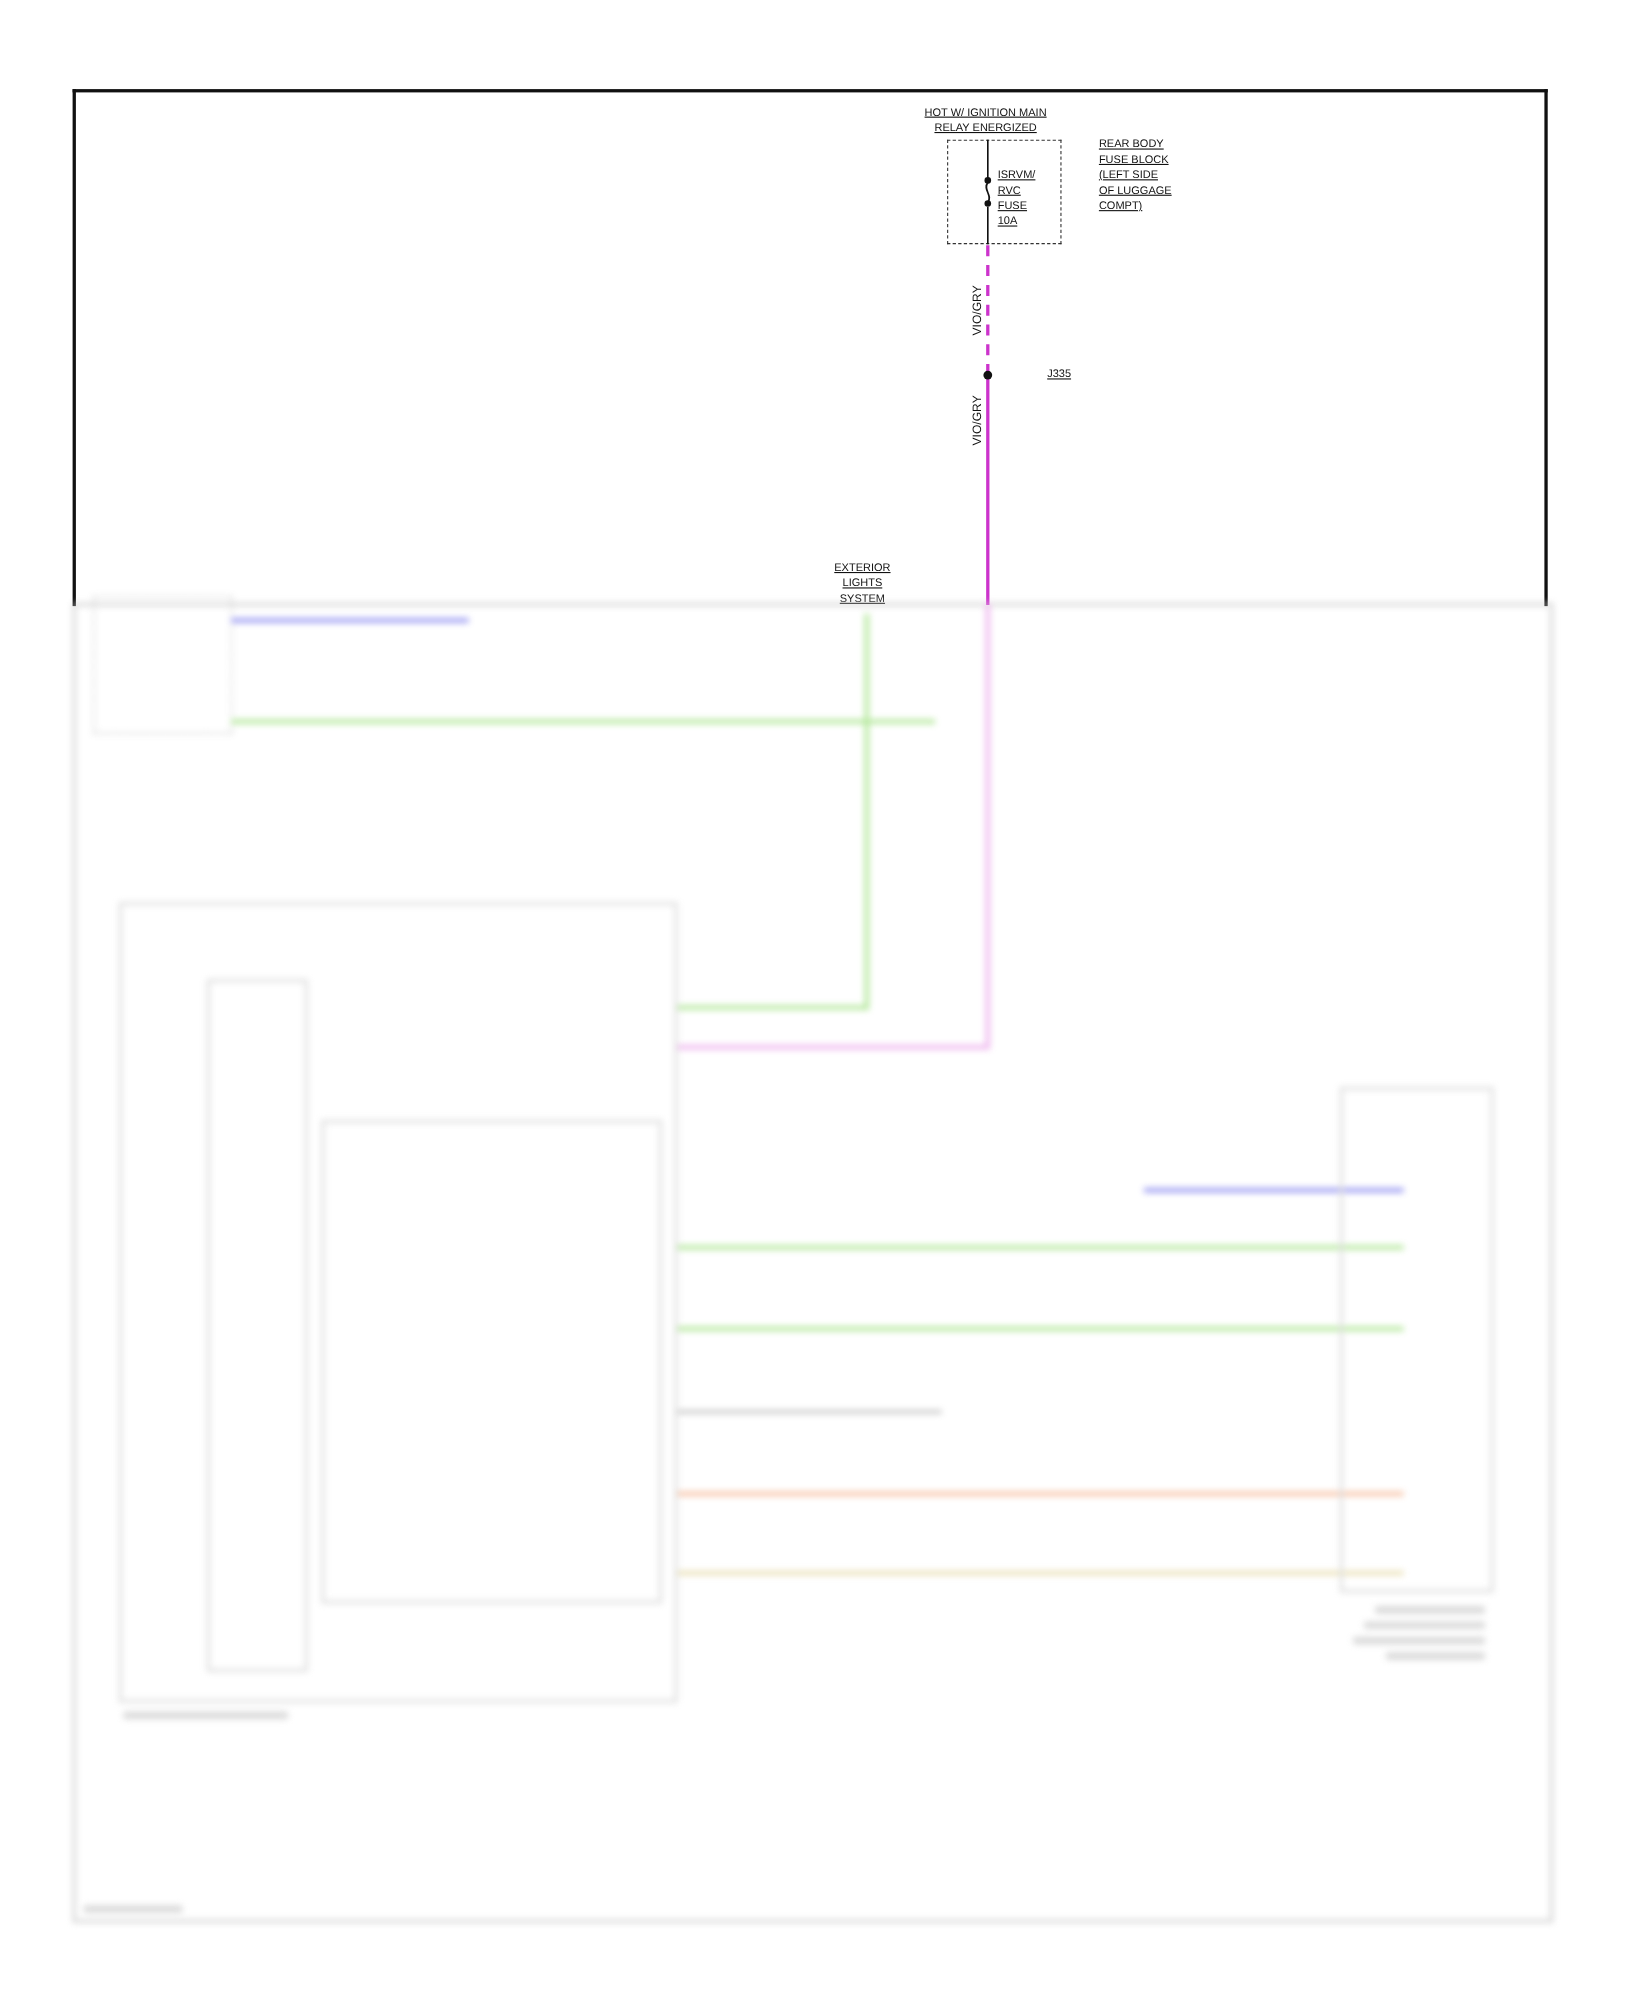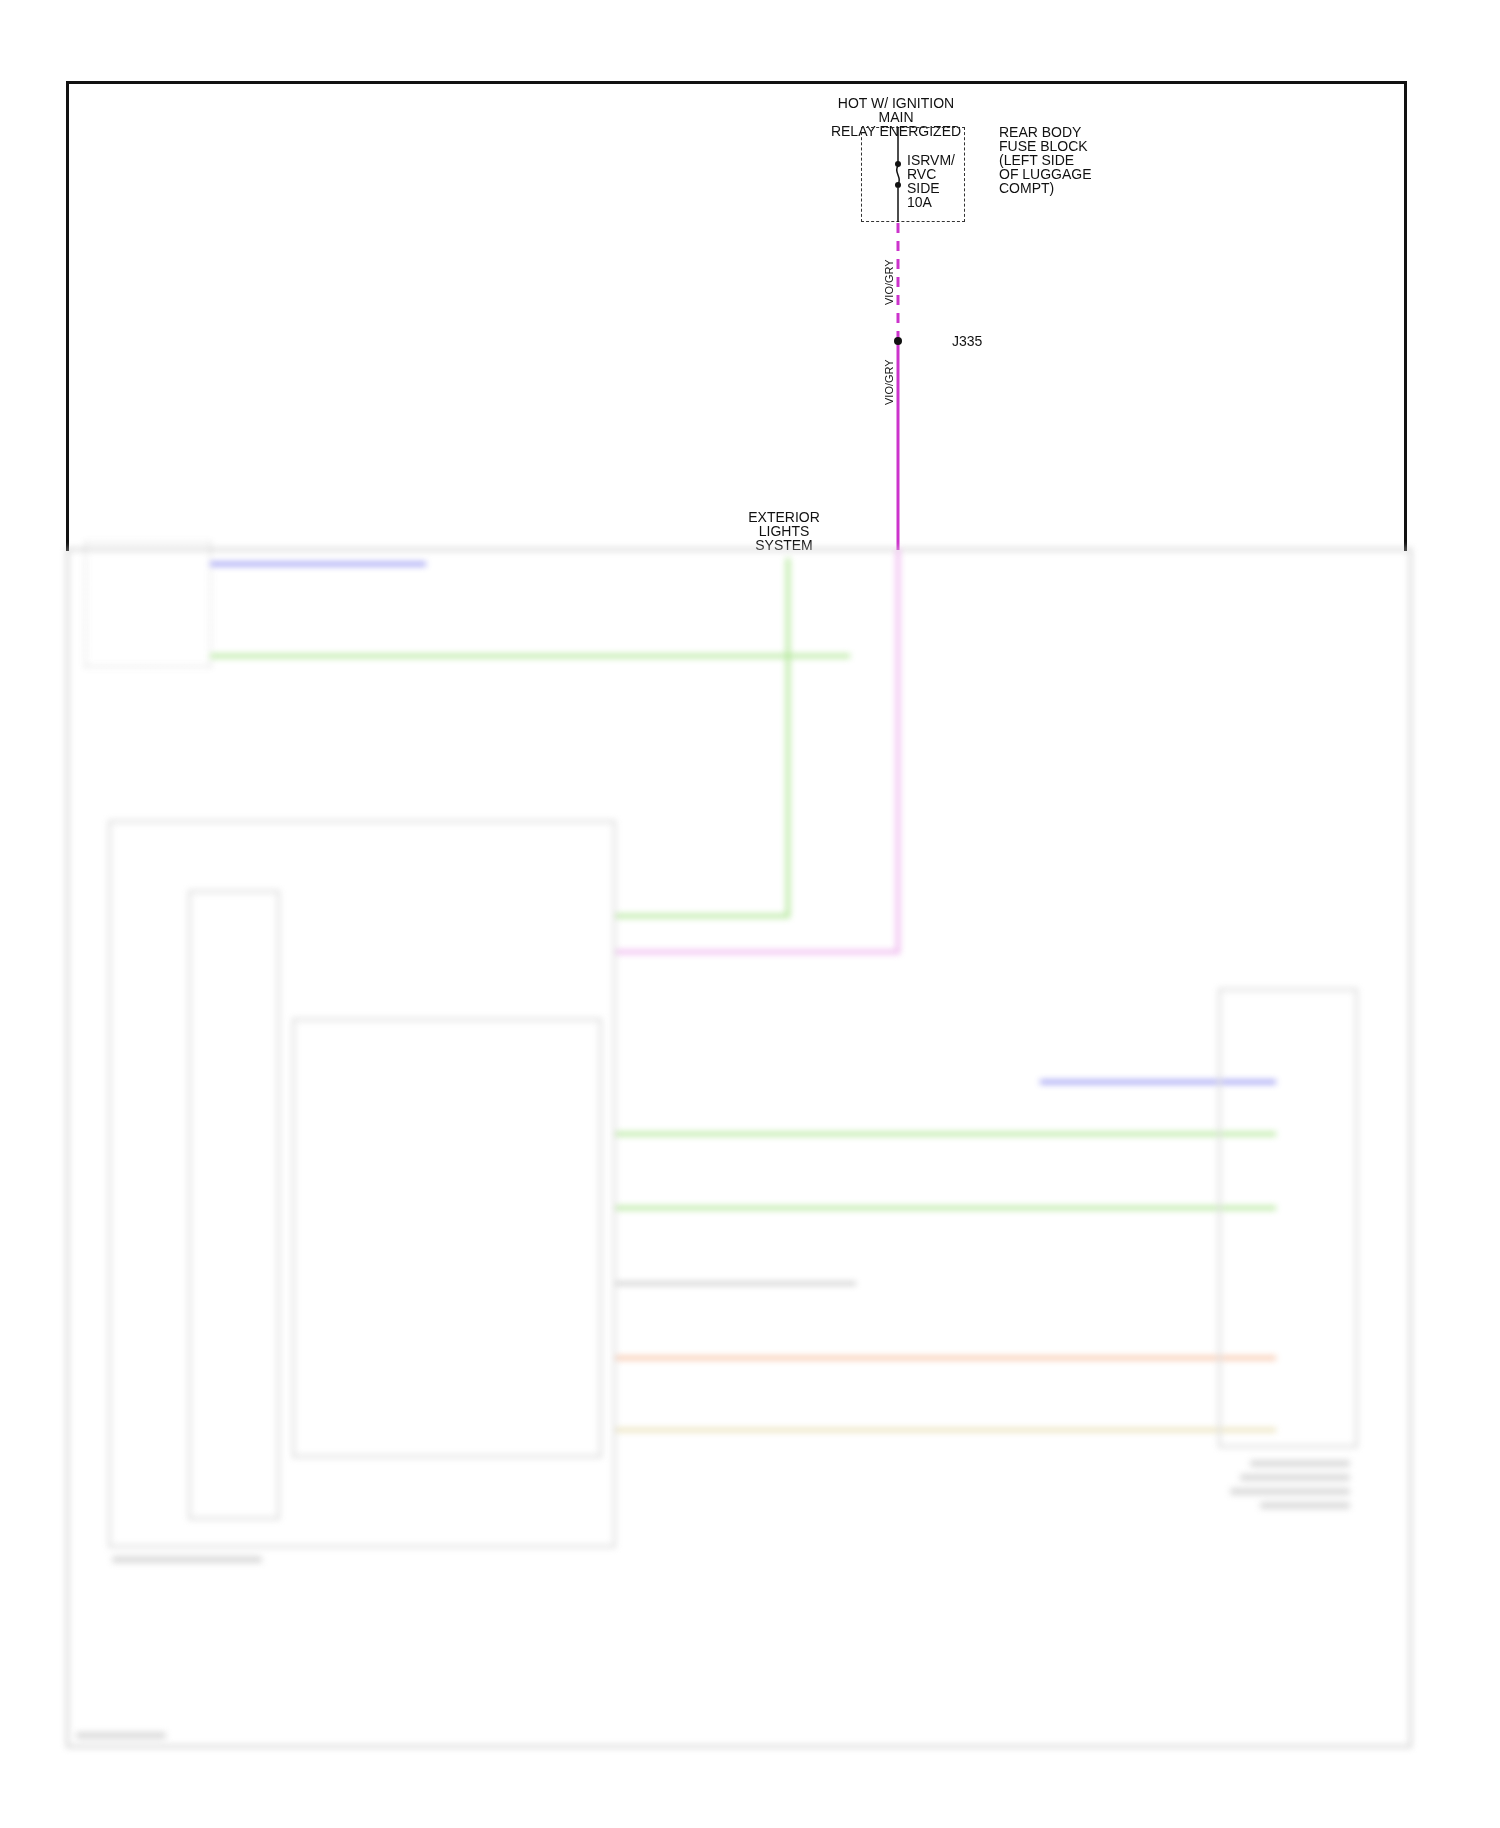--- a/index.html
+++ b/index.html
@@ -1,21 +1,21 @@
 <!DOCTYPE html>
 <html><head>
 <meta charset="utf-8">
 <style>
   html, body { margin: 0; padding: 0; background: #ffffff; }
   body { width: 1500px; height: 1828px; position: relative; overflow: hidden;
          font-family: "Liberation Sans", sans-serif; color: #111; }
   .frame-top { position: absolute; left: 66px; top: 81px; width: 1341px; height: 3px; background: #111; }
   .frame-left { position: absolute; left: 66px; top: 81px; width: 3px; height: 470px; background: #111; }
   .frame-right { position: absolute; left: 1404px; top: 81px; width: 3px; height: 470px; background: #111; }
-  .lbl { position: absolute; font-size: 14px; line-height: 14px; white-space: pre-line; }
+  .lbl { position: absolute; font-size: 10px; line-height: 14px; white-space: pre-line; text-decoration: underline; }
   .center { text-align: center; }
   .vlabel { position: absolute; font-size: 11px; transform: rotate(-90deg); transform-origin: left top; white-space: nowrap; }
   .fuse-box { position: absolute; left: 861px; top: 127px; width: 104px; height: 95px; border: 1.5px dashed #333; box-sizing: border-box; }
   .dot { position: absolute; width: 8px; height: 8px; border-radius: 50%; background: #111; }
   .blur-zone { position: absolute; left: 60px; top: 548px; width: 1360px; height: 1220px; filter: blur(3px); opacity: 0.75; }
   .bz-line { position: absolute; background: #bbb; }
   .bz-box { position: absolute; border: 3px solid #d6d6d6; box-sizing: border-box; }
   .bz-text { position: absolute; height: 7px; background: #cfcfcf; border-radius: 2px; }
 </style>
 </head>
@@ -31,21 +31,21 @@
 RELAY ENERGIZED</div>
 
 <div class="fuse-box"></div>
 <div class="lbl" style="left:999px; top:125px;">REAR BODY
 FUSE BLOCK
 (LEFT SIDE
 OF LUGGAGE
 COMPT)</div>
 <div class="lbl" style="left:907px; top:153px;">ISRVM/
 RVC
-SIDE
+FUSE
 10A</div>
 
 <svg style="position:absolute; left:0; top:0;" width="1500" height="560">
   <line x1="898" y1="127" x2="898" y2="162" stroke="#111" stroke-width="1.5"></line>
   <circle cx="898" cy="164" r="3" fill="#111"></circle>
   <path d="M898 166 C 893 172, 903 178, 898 184" fill="none" stroke="#111" stroke-width="1.5"></path>
   <circle cx="898" cy="185" r="3" fill="#111"></circle>
   <line x1="898" y1="188" x2="898" y2="222" stroke="#111" stroke-width="1.5"></line>
   <line x1="898" y1="223" x2="898" y2="338" stroke="#cc33cc" stroke-width="3" stroke-dasharray="10,8"></line>
   <line x1="898" y1="344" x2="898" y2="550" stroke="#cc33cc" stroke-width="3"></line>

